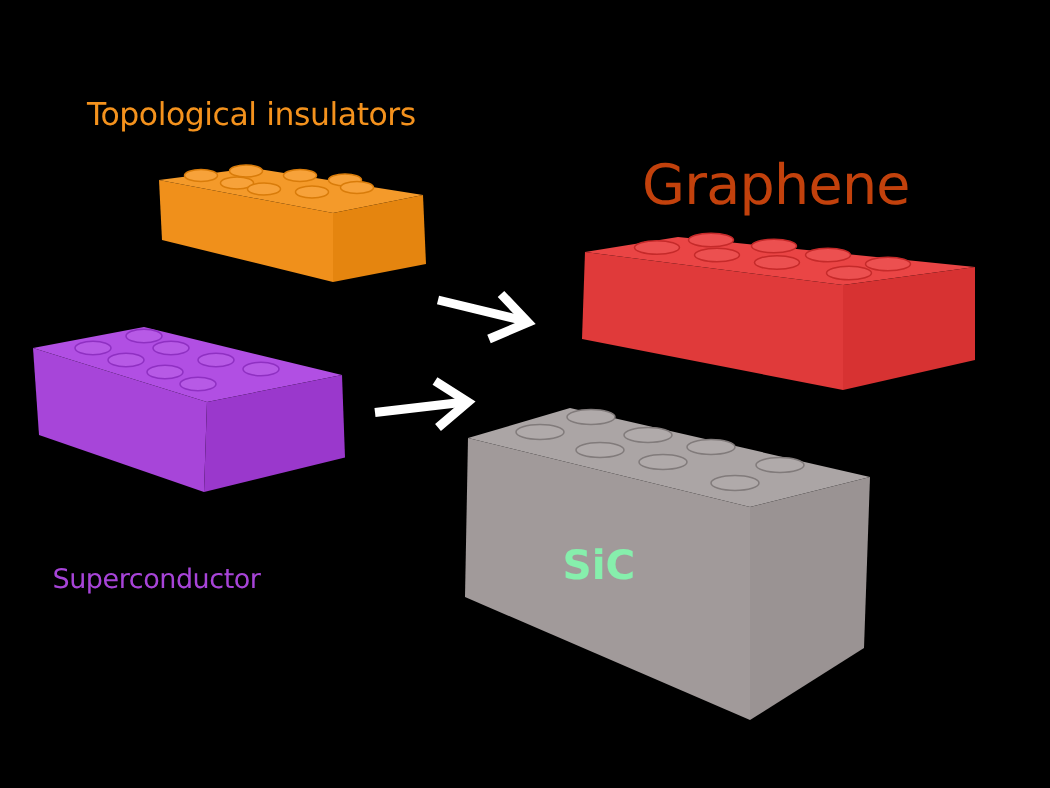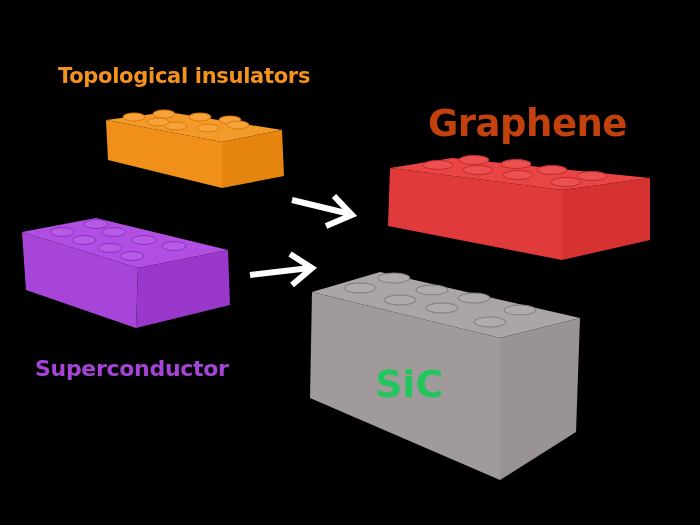--- a/index.html
+++ b/index.html
@@ -1,21 +1,21 @@
 <!DOCTYPE html>
 <html><head>
   <meta charset="utf-8">
   <style>
     html, body { margin: 0; padding: 0; background: #000; }
     body { width: 700px; height: 525px; position: relative; overflow: hidden; font-family: "DejaVu Sans", sans-serif; }
-    .label { position: absolute; font-weight: bold; white-space: nowrap; }
+    .label { position: absolute; font-weight: normal; white-space: nowrap; }
     #lbl-topo { left: 58px; top: 64px; font-size: 21px; color: #f4921d; letter-spacing: -0.3px; }
     #lbl-graphene { left: 428px; top: 102px; font-size: 37px; color: #c2410c; letter-spacing: -0.5px; }
-    #lbl-super { left: 35px; top: 356px; font-size: 22px; color: #a744d8; letter-spacing: -0.3px; }
-    #lbl-sic { left: 375px; top: 362px; font-size: 38px; color: #22c55e; font-weight: bold; }
+    #lbl-super { left: 35px; top: 376px; font-size: 18px; color: #a744d8; letter-spacing: -0.3px; }
+    #lbl-sic { left: 375px; top: 362px; font-size: 27px; color: #86efac; font-weight: bold; }
     svg { position: absolute; left: 0; top: 0; }
   </style>
 </head>
 <body>
 
 <svg width="700" height="525" viewBox="0 0 700 525">
 
   <g>
     <polygon points="106,120 168,112 282,130 222,142" fill="#f49a2a"></polygon>
     <polygon points="106,120 222,142 222,188 108,160" fill="#f0901b"></polygon>

